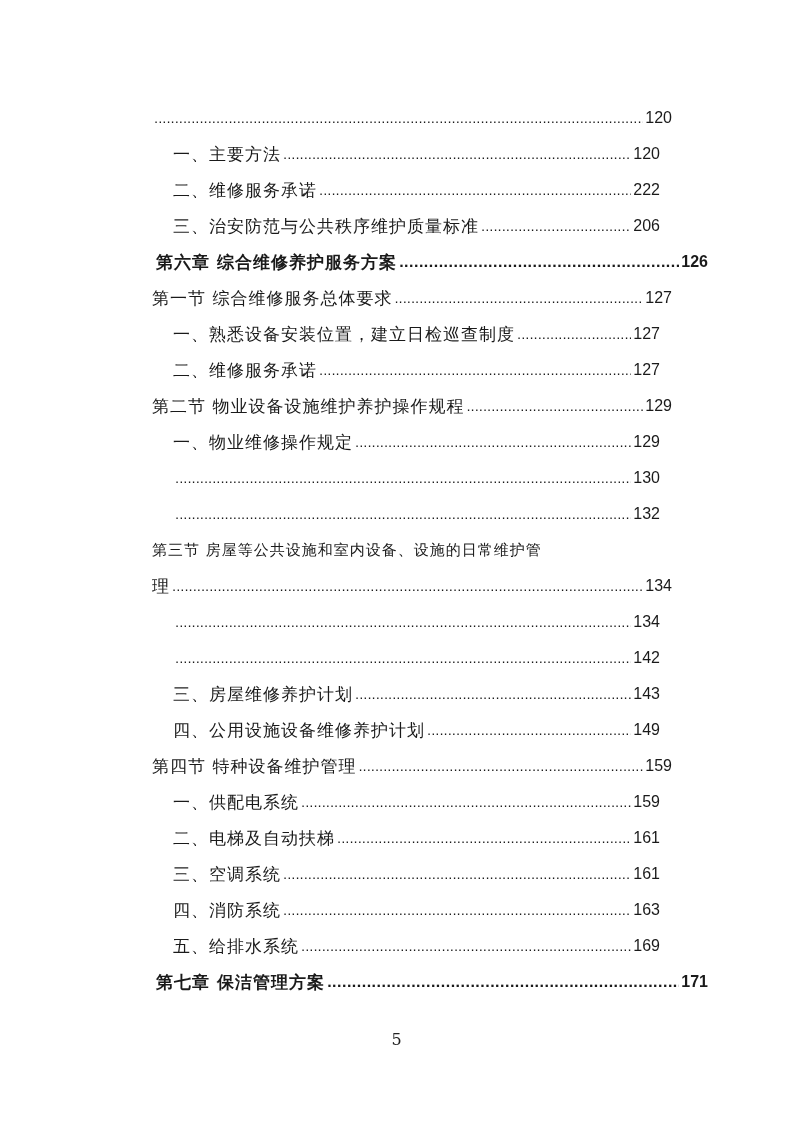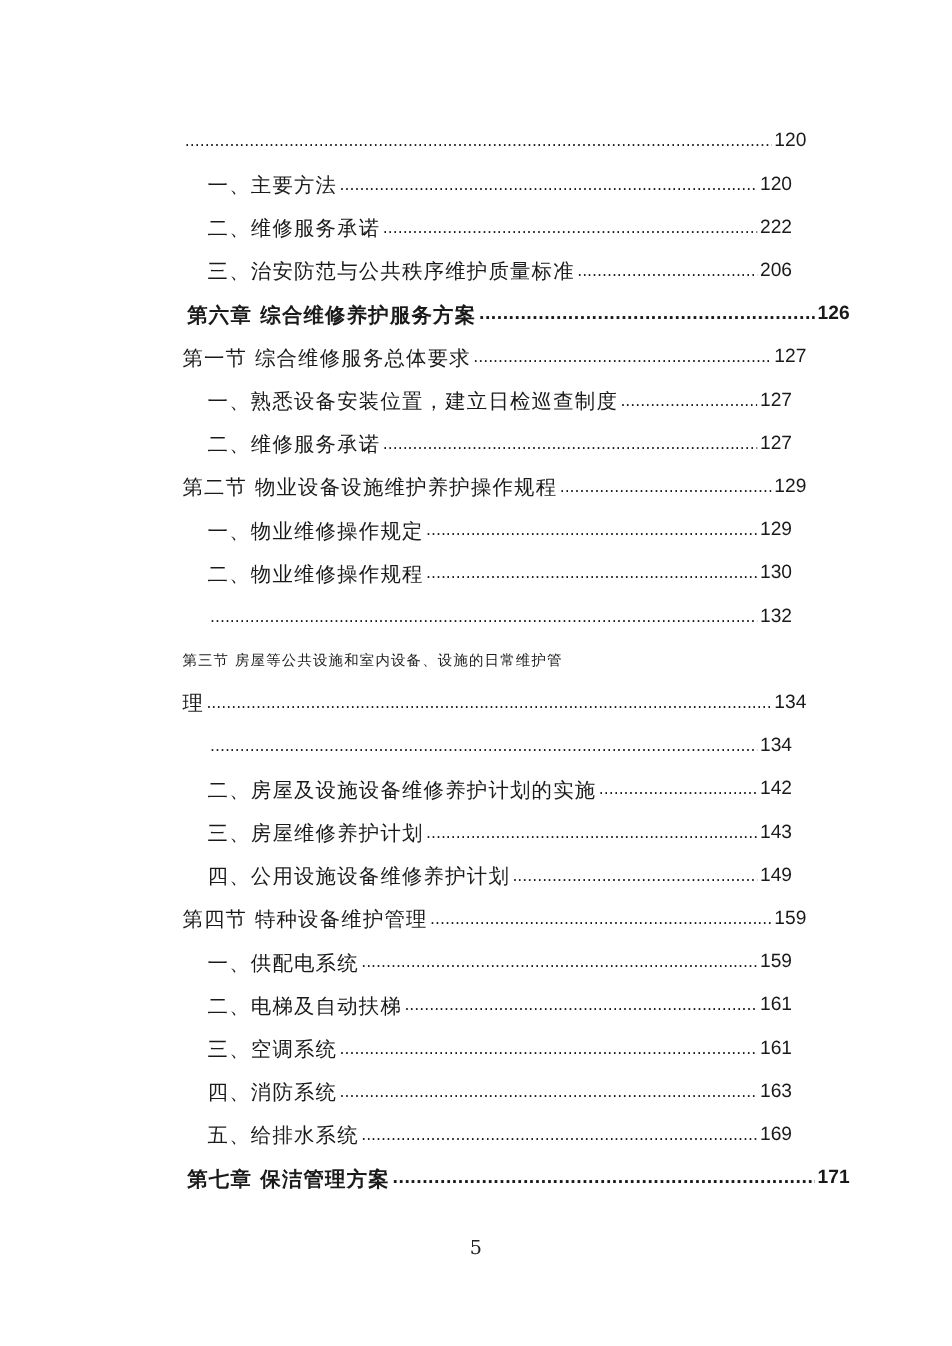--- a/index.html
+++ b/index.html
@@ -14,21 +14,21 @@
   .row.cont { left: 152px; width: 520px; }
   .row .label { flex: 0 0 auto; letter-spacing: 1px; }
   .row .leader { flex: 1 1 auto; overflow: hidden; margin: 0 2px; align-self: center;
                  height: 20px; position: relative; }
   .row .leader::before { content: "........................................................................................................................................................................................................";
                  position: absolute; left: 0; bottom: 0; letter-spacing: 0px; font-weight: inherit;
                  font-size: 13px; line-height: 18px; }
   .row .page { flex: 0 0 auto; font-family: "Liberation Sans", sans-serif; font-size: 16px; }
   .row.l1 .page { font-weight: bold; }
   .wrapline { position: absolute; left: 152px; width: 520px; height: 36px; display: flex;
-              align-items: center; font-size: 12px; letter-spacing: 1px; white-space: nowrap; }
+              align-items: center; font-size: 15px; letter-spacing: 1px; white-space: nowrap; }
   .pagenum { position: absolute; top: 1030px; left: 0; width: 793px; text-align: center;
              font-family: "DejaVu Serif", "Liberation Serif", serif; font-size: 16px; color: #222; }
 </style>
 </head>
 <body>
 
 <div class="toc">
 
   <div class="row l2" style="top:0px">
     <span class="leader"></span>
@@ -73,21 +73,20 @@
     <span class="label">第二节  物业设备设施维护养护操作规程</span>
     <span class="leader"></span>
     <span class="page">129</span>
   </div>
   <div class="row l3" style="top:324px">
     <span class="label">一、物业维修操作规定</span>
     <span class="leader"></span>
     <span class="page">129</span>
   </div>
   <div class="row l3" style="top:360px">
-    <span class="label">二、物业维修操作规程</span>
     <span class="leader"></span>
     <span class="page">130</span>
   </div>
   <div class="row l3" style="top:396px">
     <span class="leader"></span>
     <span class="page">132</span>
   </div>
 
   <div class="wrapline" style="top:432px">
     <span>第三节  房屋等公共设施和室内设备、设施的日常维护管</span>
@@ -95,21 +94,20 @@
   <div class="row cont" style="top:468px">
     <span class="label">理</span>
     <span class="leader"></span>
     <span class="page">134</span>
   </div>
   <div class="row l3" style="top:504px">
     <span class="leader"></span>
     <span class="page">134</span>
   </div>
   <div class="row l3" style="top:540px">
-    <span class="label">二、房屋及设施设备维修养护计划的实施</span>
     <span class="leader"></span>
     <span class="page">142</span>
   </div>
   <div class="row l3" style="top:576px">
     <span class="label">三、房屋维修养护计划</span>
     <span class="leader"></span>
     <span class="page">143</span>
   </div>
   <div class="row l3" style="top:612px">
     <span class="label">四、公用设施设备维修养护计划</span>

